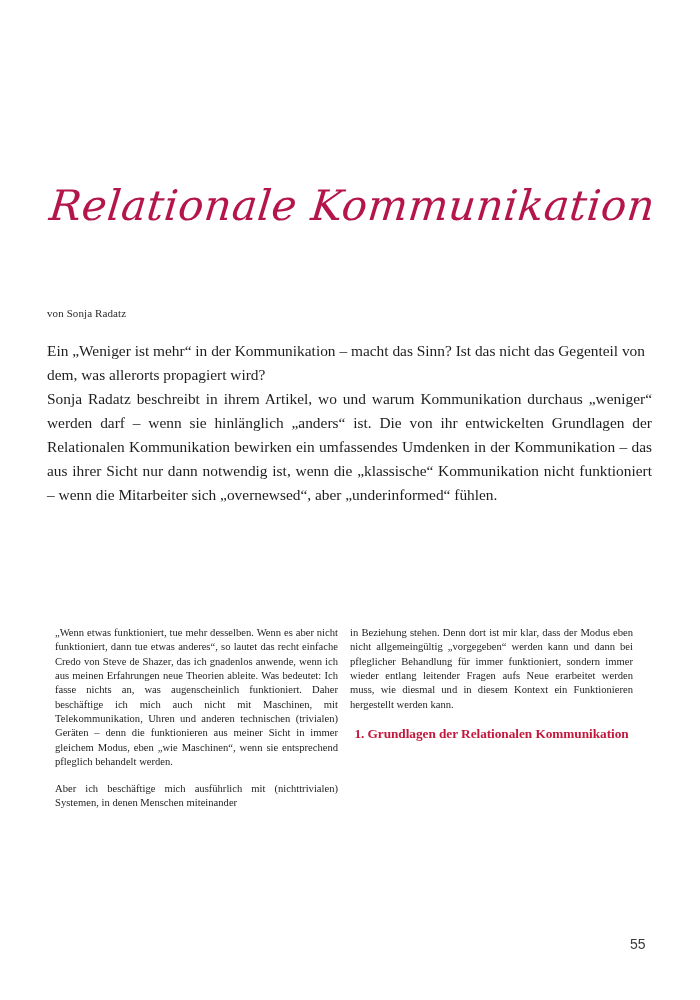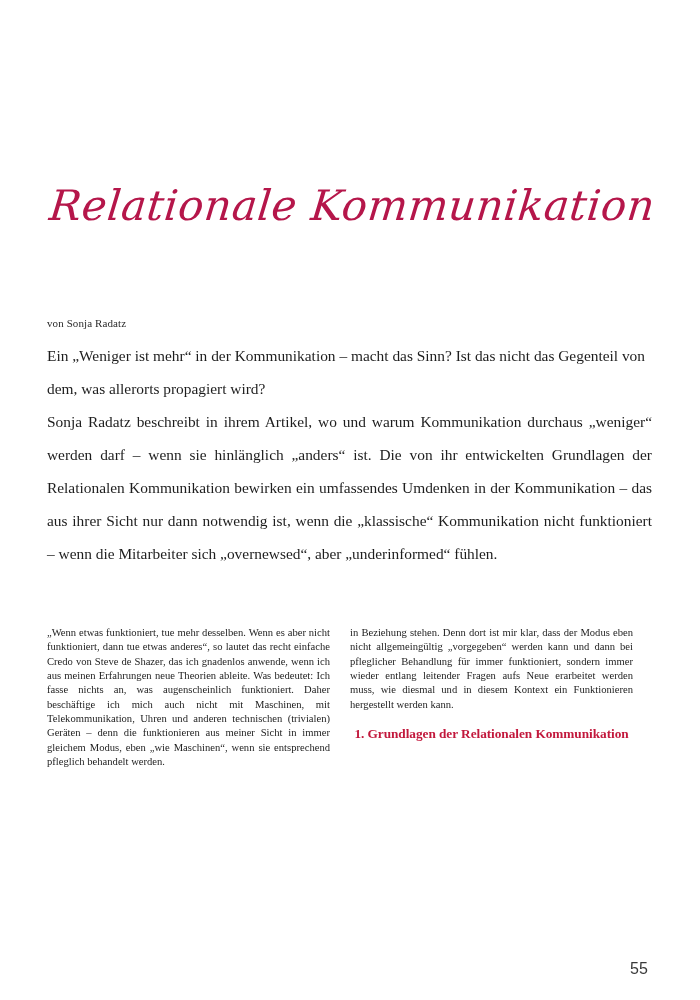--- a/index.html
+++ b/index.html
@@ -39,35 +39,35 @@
     letter-spacing: 0.6px;
     white-space: nowrap;
     transform: skewX(-6deg);
     transform-origin: left bottom;
   }
 
   
   .byline {
     position: absolute;
     left: 47px;
-    top: 316px;
+    top: 306px;
     font-size: 11px;
     line-height: 15px;
     color: #2b2b2b;
     letter-spacing: 0.1px;
   }
 
   
   .lead {
     position: absolute;
     left: 47px;
     top: 339px;
     width: 605px;
     font-size: 15.4px;
-    line-height: 33px;
+    line-height: 24px;
     color: #1d1d1d;
     text-align: justify;
     text-justify: inter-word;
     hyphens: none;
   }
   .lead p {
     margin: 0;
   }
   .lead p.lead-q {
     text-align: left;
@@ -85,21 +85,21 @@
     position: absolute;
     top: 0;
     width: 283px;
     font-size: 10.6px;
     line-height: 14.35px;
     text-align: justify;
     text-justify: inter-word;
     color: #1d1d1d;
     hyphens: none;
   }
-  .col-left  { left: 0px; font-family: Liberation Serif, serif; }
+  .col-left  { left: 8px; font-family: Liberation Serif, serif; }
   .col-right { left: 303px; }
 
   .col p {
     margin: 0 0 12.5px 0;
   }
   .col p:last-child {
     margin-bottom: 0;
   }
 
   .section-heading {
@@ -112,45 +112,45 @@
     letter-spacing: -0.05px;
   }
 
   
   .folio {
     position: absolute;
     left: 630px;
     top: 938px;
     width: 24px;
     text-align: left;
-    font-size: 16px;
+    font-size: 14px;
     line-height: 13px;
     color: #3a3a3a;
     font-family: "Liberation Sans", "DejaVu Sans", sans-serif;
-    margin-top: 24px;
   }
 </style>
 </head>
 <body>
 
 <div class="page">
 
   <h1 class="article-title">Relationale Kommunikation</h1>
 
   <div class="byline">von Sonja Radatz</div>
 
   <div class="lead">
     <p class="lead-q">Ein „Weniger ist mehr“ in der Kommunikation – macht das Sinn? Ist das nicht das Gegenteil von dem, was allerorts propagiert wird?</p>
     <p>Sonja Radatz beschreibt in ihrem Artikel, wo und warum Kommunikation durchaus „weniger“ werden darf – wenn sie hinlänglich „anders“ ist. Die von ihr entwickelten Grundlagen der Relationalen Kommunikation bewirken ein umfassendes Umdenken in der Kommunikation – das aus ihrer Sicht nur dann notwendig ist, wenn die „klassische“ Kommunikation nicht funktioniert – wenn die Mitarbeiter sich „overnewsed“, aber „underinformed“ fühlen.</p>
   </div>
 
   <div class="columns">
 
     <div class="col col-left">
       <p>„Wenn etwas funktioniert, tue mehr desselben. Wenn es aber nicht funktioniert, dann tue etwas anderes“, so lautet das recht einfache Credo von Steve de Shazer, das ich gnadenlos anwende, wenn ich aus meinen Erfahrungen neue Theorien ableite. Was bedeutet: Ich fasse nichts an, was augenscheinlich funktioniert. Daher beschäftige ich mich auch nicht mit Maschinen, mit Telekommunikation, Uhren und anderen technischen (trivialen) Geräten – denn die funktionieren aus meiner Sicht in immer gleichem Modus, eben „wie Maschinen“, wenn sie entsprechend pfleglich behandelt werden.</p>
+      <p>Aber ich beschäftige mich ausführlich mit (nichttrivialen) Systemen, in denen Menschen miteinander</p>
     </div>
 
     <div class="col col-right">
       <p>in Beziehung stehen. Denn dort ist mir klar, dass der Modus eben nicht allgemeingültig „vorgegeben“ werden kann und dann bei pfleglicher Behandlung für immer funktioniert, sondern immer wieder entlang leitender Fragen aufs Neue erarbeitet werden muss, wie diesmal und in diesem Kontext ein Funktionieren hergestellt werden kann.</p>
       <h2 class="section-heading">1. Grundlagen der Relationalen Kommunikation</h2>
     </div>
 
   </div>
 
   <div class="folio">55</div>

